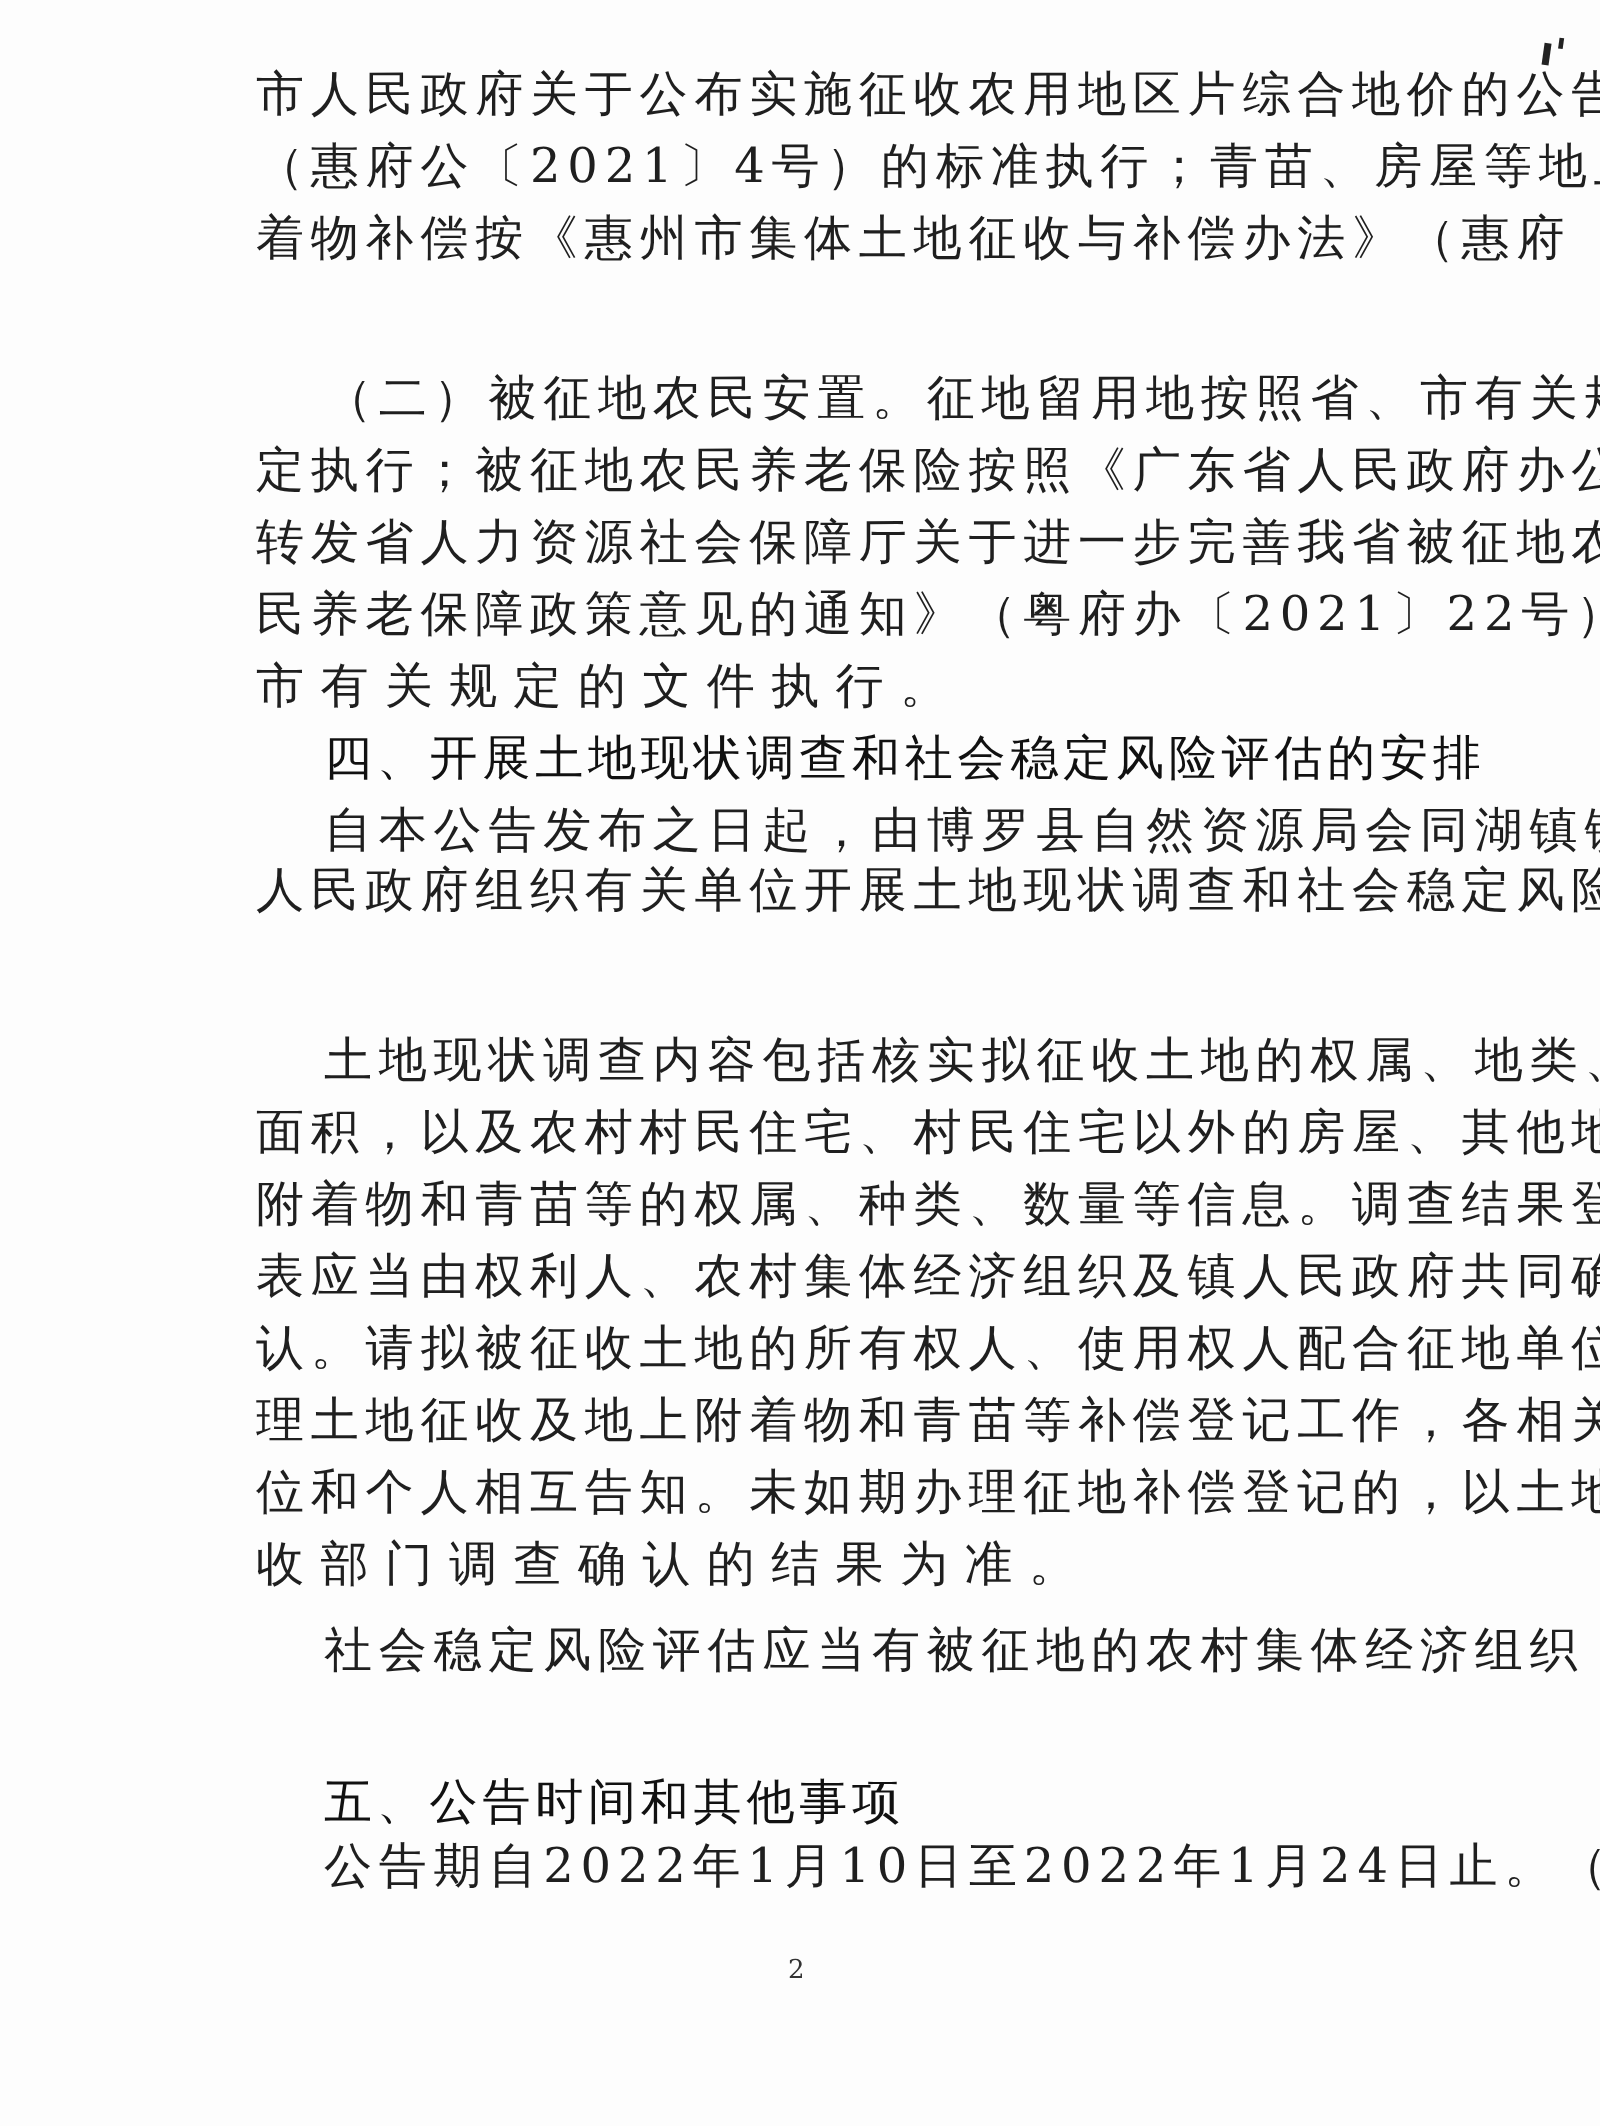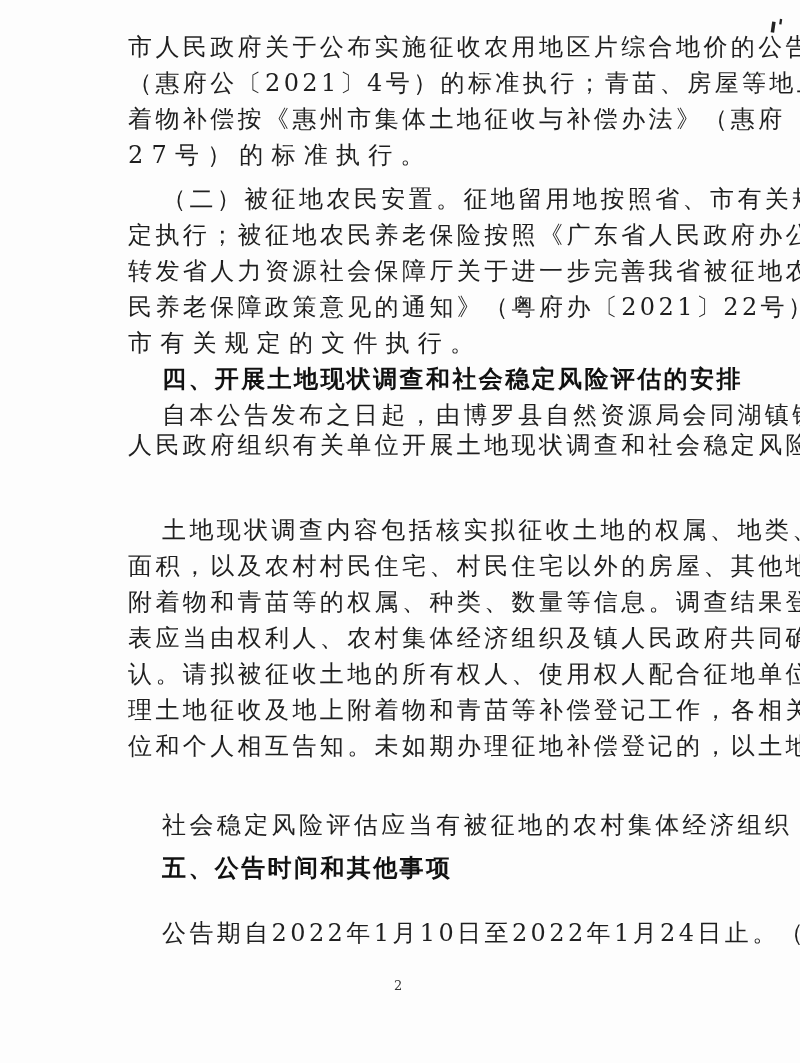--- a/index.html
+++ b/index.html
@@ -39,21 +39,21 @@
     height: 36px;
     font-size: 24px;
     line-height: 36px;
     white-space: nowrap;
     letter-spacing: 8.2px;
     color: #1f1f1f;
   }
   .line.indent { left: 162px; width: 526px; }
   .line.heading {
     font-family: "DejaVu Sans", "Liberation Sans", sans-serif;
-    font-weight: bold;
+    font-weight: normal;
     letter-spacing: 2.4px;
     color: #111;
   }
   .line.tight { letter-spacing: 3.4px; }
   .page-number {
     position: absolute;
     left: 394px;
     top: 978px;
     font-size: 13px;
     font-family: "DejaVu Serif", serif;
@@ -62,41 +62,41 @@
 </style>
 </head>
 <body>
 
 <div class="page">
   <div class="corner-mark">ı'</div>
 
   <div class="line tight" style="top:29px">市人民政府关于公布实施征收农用地区片综合地价的公告》</div>
   <div class="line tight" style="top:65px">（惠府公〔2021〕4号）的标准执行；青苗、房屋等地上附</div>
   <div class="line tight" style="top:101px">着物补偿按《惠州市集体土地征收与补偿办法》（惠府〔2021〕</div>
-  <div class="line" style="top:137px">27号）的标准执行。</div>
 
   <div class="line indent tight" style="top:181px">（二）被征地农民安置。征地留用地按照省、市有关规</div>
   <div class="line tight" style="top:217px">定执行；被征地农民养老保险按照《广东省人民政府办公厅</div>
   <div class="line tight" style="top:253px">转发省人力资源社会保障厅关于进一步完善我省被征地农</div>
   <div class="line tight" style="top:289px">民养老保障政策意见的通知》（粤府办〔2021〕22号）及省、</div>
   <div class="line" style="top:325px">市有关规定的文件执行。</div>
 
   <div class="line indent heading" style="top:361px">四、开展土地现状调查和社会稳定风险评估的安排</div>
 
   <div class="line indent tight" style="top:397px">自本公告发布之日起，由博罗县自然资源局会同湖镇镇</div>
   <div class="line tight" style="top:427px">人民政府组织有关单位开展土地现状调查和社会稳定风险</div>
 
   <div class="line indent tight" style="top:512px">土地现状调查内容包括核实拟征收土地的权属、地类、</div>
   <div class="line tight" style="top:548px">面积，以及农村村民住宅、村民住宅以外的房屋、其他地上</div>
   <div class="line tight" style="top:584px">附着物和青苗等的权属、种类、数量等信息。调查结果登记</div>
   <div class="line tight" style="top:620px">表应当由权利人、农村集体经济组织及镇人民政府共同确</div>
   <div class="line tight" style="top:656px">认。请拟被征收土地的所有权人、使用权人配合征地单位办</div>
   <div class="line tight" style="top:692px">理土地征收及地上附着物和青苗等补偿登记工作，各相关单</div>
   <div class="line tight" style="top:728px">位和个人相互告知。未如期办理征地补偿登记的，以土地征</div>
+  <div class="line" style="top:764px">收部门调查确认的结果为准。</div>
 
   <div class="line indent tight" style="top:807px">社会稳定风险评估应当有被征地的农村集体经济组织</div>
 
-  <div class="line indent heading" style="top:850px">五、公告时间和其他事项</div>
+  <div class="line indent heading" style="top:883px">五、公告时间和其他事项</div>
 
   <div class="line indent tight" style="top:915px">公告期自2022年1月10日至2022年1月24日止。（不少于</div>
 
   <div class="page-number">2</div>
 </div>
 
 </body></html>

